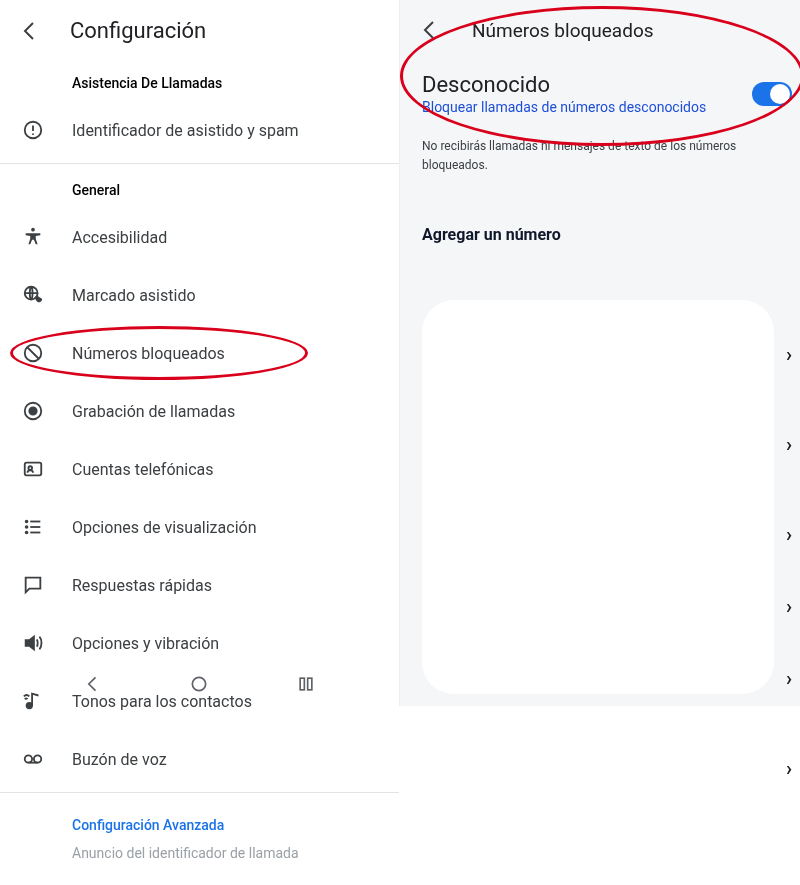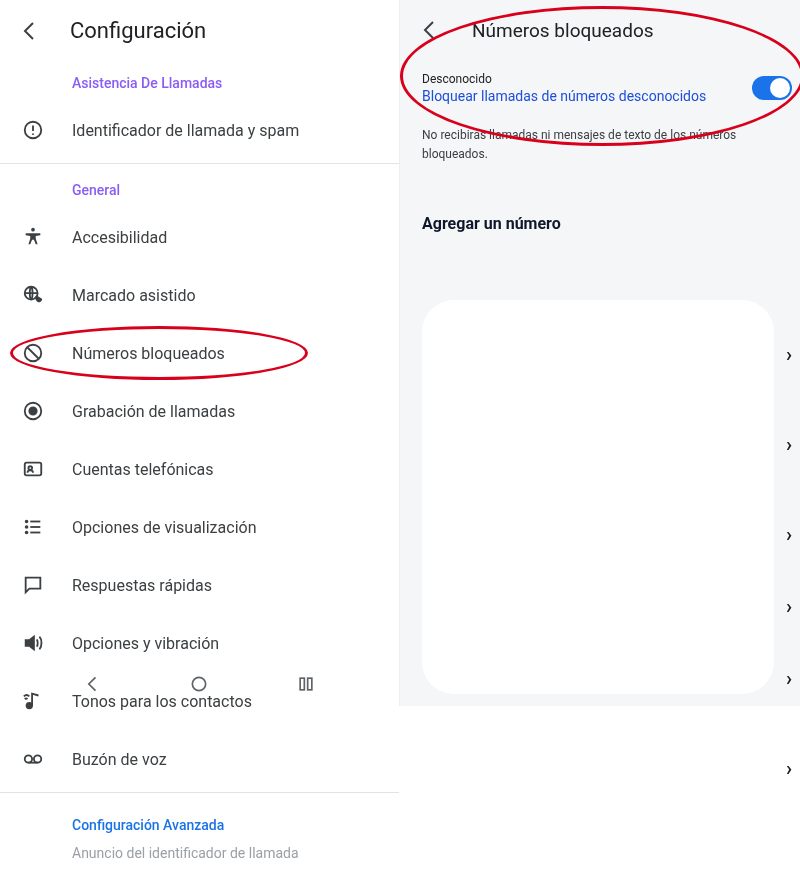--- a/index.html
+++ b/index.html
@@ -28,21 +28,21 @@
   }
   .back-icon { width: 24px; height: 24px; color: #3c4043; }
   .header-title {
     font-size: 22px;
     font-weight: 400;
     margin-left: 28px;
     color: #202124;
   }
   .section-label {
     font-size: 14px;
-    color: #8b5cf6;
+    color: #000000;
     padding: 14px 0 10px 72px;
     font-weight: 500;
   }
   .list-item {
     display: flex;
     align-items: center;
     height: 58px;
     padding-left: 22px;
     position: relative;
   }
@@ -96,21 +96,21 @@
     align-items: center;
     padding: 18px 16px 18px 18px;
   }
   .r-title { font-size: 19px; margin-left: 30px; color: #202124; }
   .unknown-block {
     display: flex;
     align-items: center;
     padding: 12px 8px 14px 22px;
   }
   .unknown-text { flex: 1; }
-  .unknown-text .line1 { font-size: 12px; color: #202124; }
+  .unknown-text .line1 { font-size: 22px; color: #202124; }
   .unknown-text .line2 { font-size: 14px; color: #1d4ed8; margin-top: 2px; }
   .toggle {
     width: 40px; height: 24px;
     background: #1a73e8;
     border-radius: 14px;
     position: relative;
     flex: none;
   }
   .toggle::after {
     content: "";
@@ -158,21 +158,21 @@
   </div>
 
   <div class="section-label">Asistencia De Llamadas</div>
 
   <div class="list-item">
     <svg class="list-icon" viewBox="0 0 24 24" fill="none" stroke="currentColor" stroke-width="2">
         <circle cx="12" cy="12" r="9"></circle>
         <line x1="12" y1="7" x2="12" y2="13"></line>
         <circle cx="12" cy="16.5" r="1" fill="currentColor" stroke="none"></circle>
       </svg>
-    <span class="list-label">Identificador de llamada y spam</span>
+    <span class="list-label">Identificador de asistido y spam</span>
   </div>
 
   <div class="divider"></div>
 
   <div class="section-label">General</div>
 
   <div class="list-item">
     <svg class="list-icon" viewBox="0 0 24 24" fill="currentColor">
         <circle cx="12" cy="4" r="2"></circle>
         <path d="M4 8h16v2l-5 1v3l2 6h-2l-2-5h-2l-2 5H7l2-6v-3L4 10z"></path>

